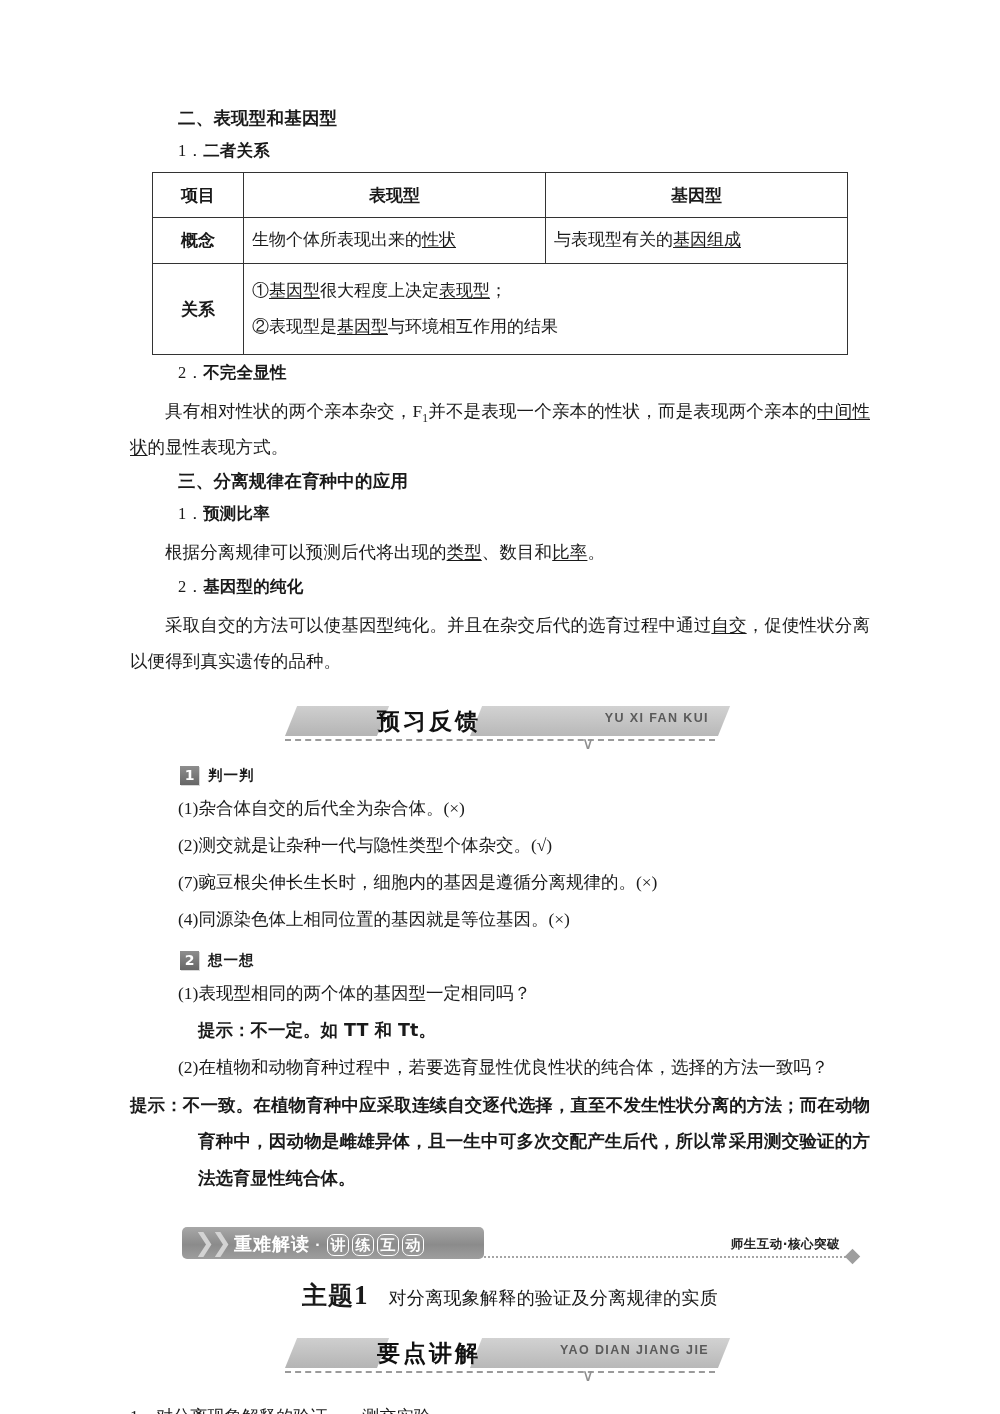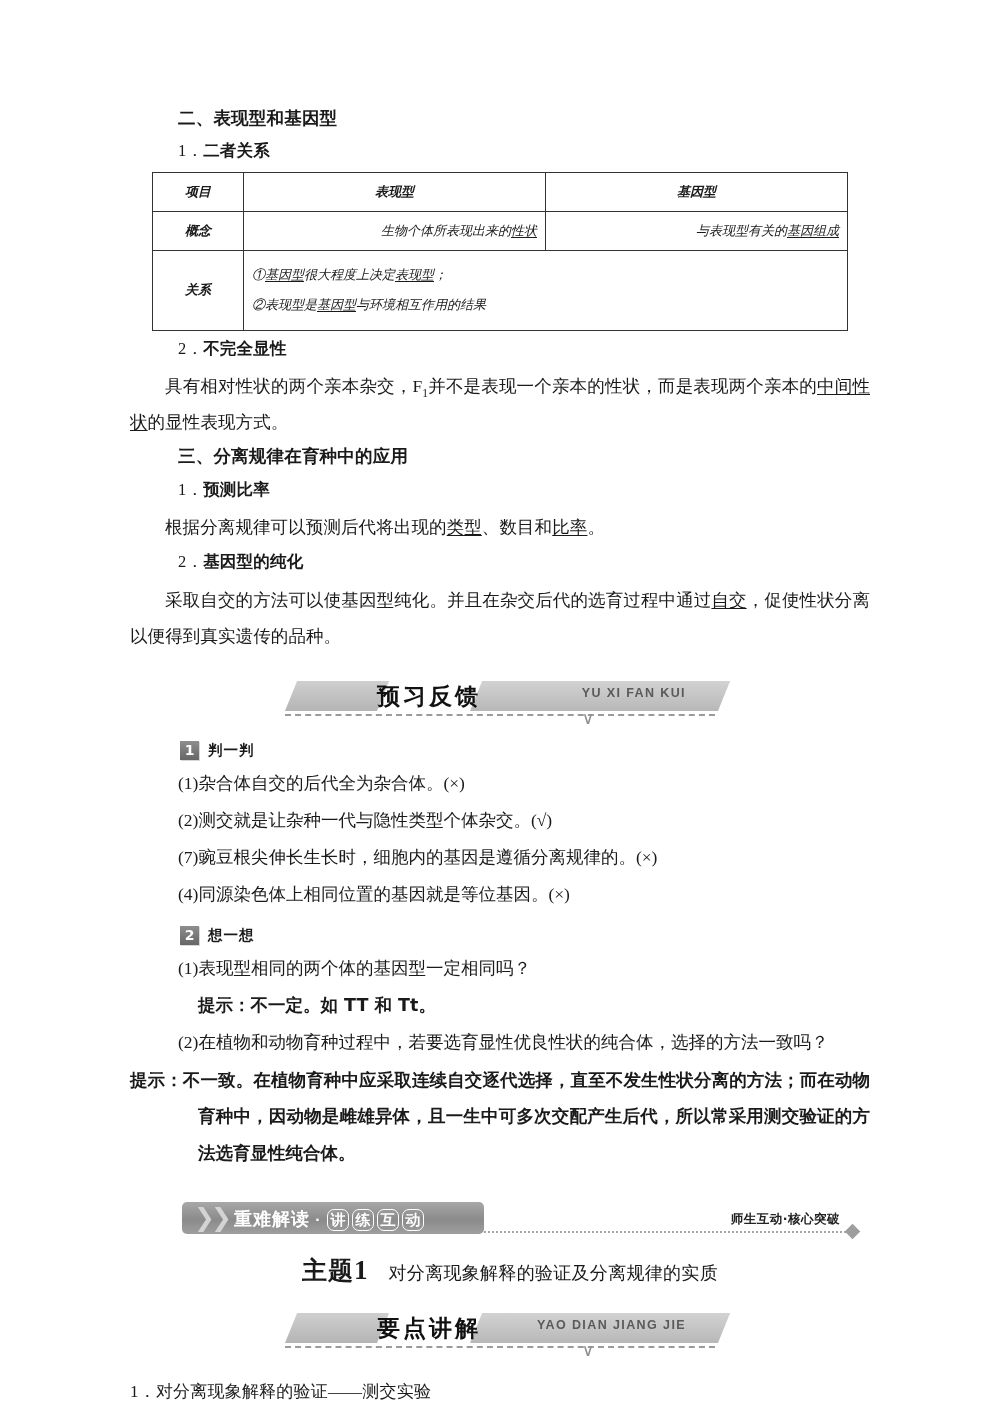--- a/index.html
+++ b/index.html
@@ -67,40 +67,39 @@
 
   
   table.kv {
     border-collapse: collapse;
     width: 696px;
     margin: 6px 0 6px 22px;
     table-layout: fixed;
   }
   table.kv td {
     border: 1.3px solid #333;
-    font-size: 13px;
+    font-size: 17px;
     padding: 9px 8px;
     vertical-align: middle;
     line-height: 1.55;
-    font-style: italic;
   }
   td.lbl {
     width: 74px;
     text-align: center;
     font-family: "DejaVu Sans", "Liberation Sans", sans-serif;
     font-weight: bold;
     font-size: 16px;
   }
   td.hdr {
     text-align: center;
     font-family: "DejaVu Sans", "Liberation Sans", sans-serif;
     font-weight: bold;
     font-size: 16px;
   }
-  td.ctr { text-align: right; }
+  td.ctr { text-align: left; }
   td.rel { padding: 6px 10px; }
   td.rel div { padding: 5px 0; }
 
   
   .ribbon {
     position: relative;
     width: 430px;
     margin: 26px auto 14px auto;
     height: 46px;
   }
@@ -134,21 +133,21 @@
     font-family: "DejaVu Sans", "Liberation Sans", sans-serif;
     font-weight: bold;
     font-size: 23px;
     letter-spacing: 3px;
     line-height: 32px;
     color: #111;
     white-space: nowrap;
   }
   .ribbon .py {
     position: absolute;
-    right: 29px; top: 5px;
+    right: 6px; top: 5px;
     font-family: "Liberation Sans", "DejaVu Sans", sans-serif;
     font-size: 12.5px;
     font-weight: bold;
     letter-spacing: 1.4px;
     color: #5a5a5a;
   }
   .ribbon .dash {
     position: absolute;
     left: 0; top: 33px;
     width: 430px;

